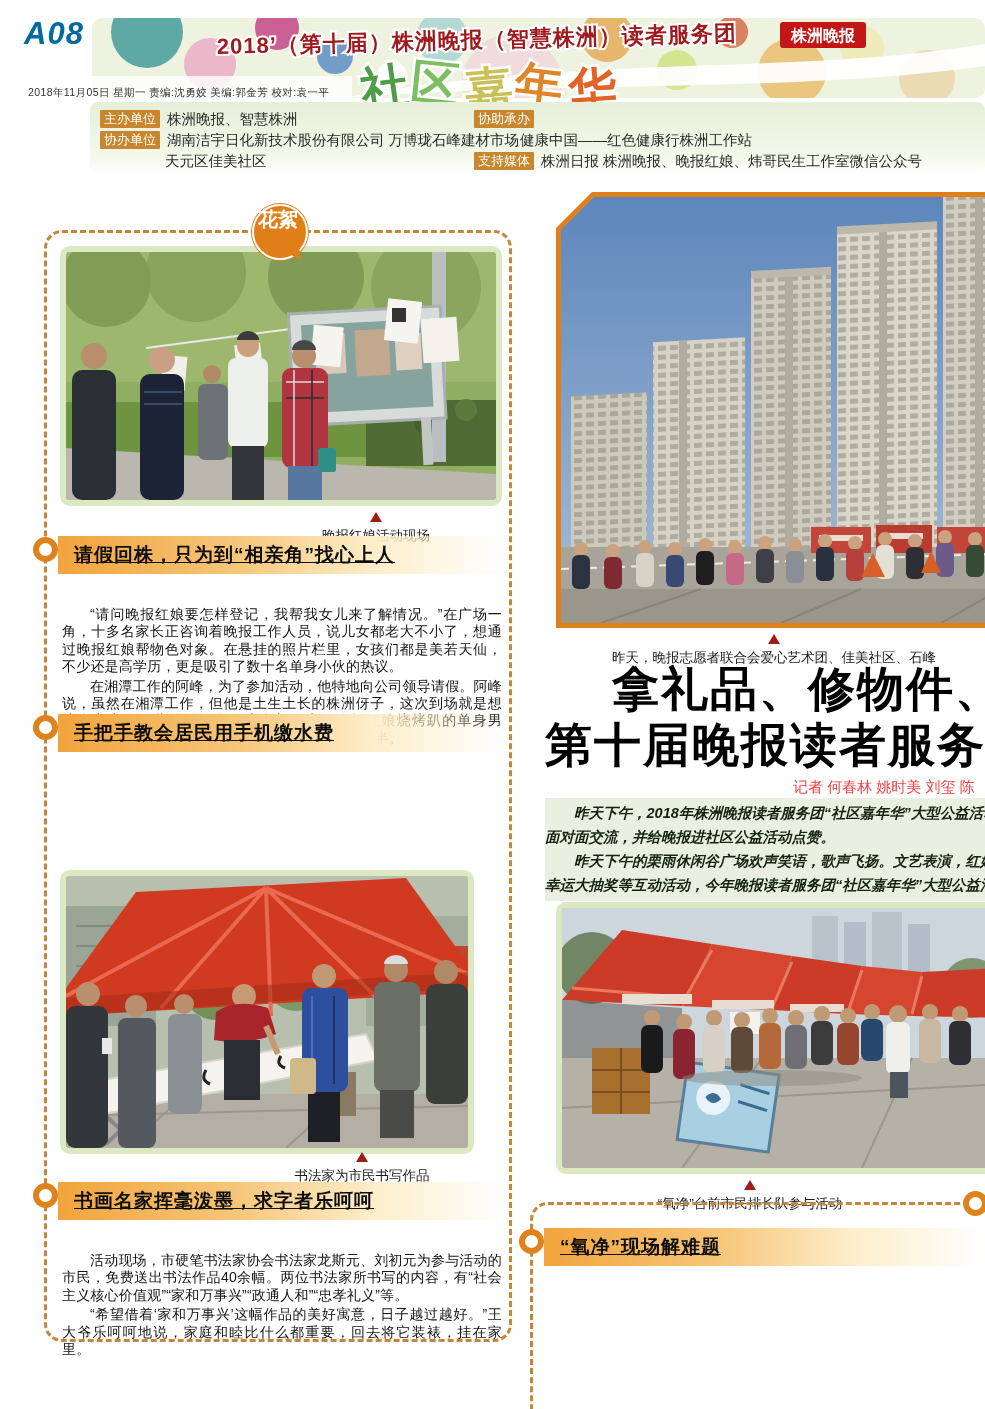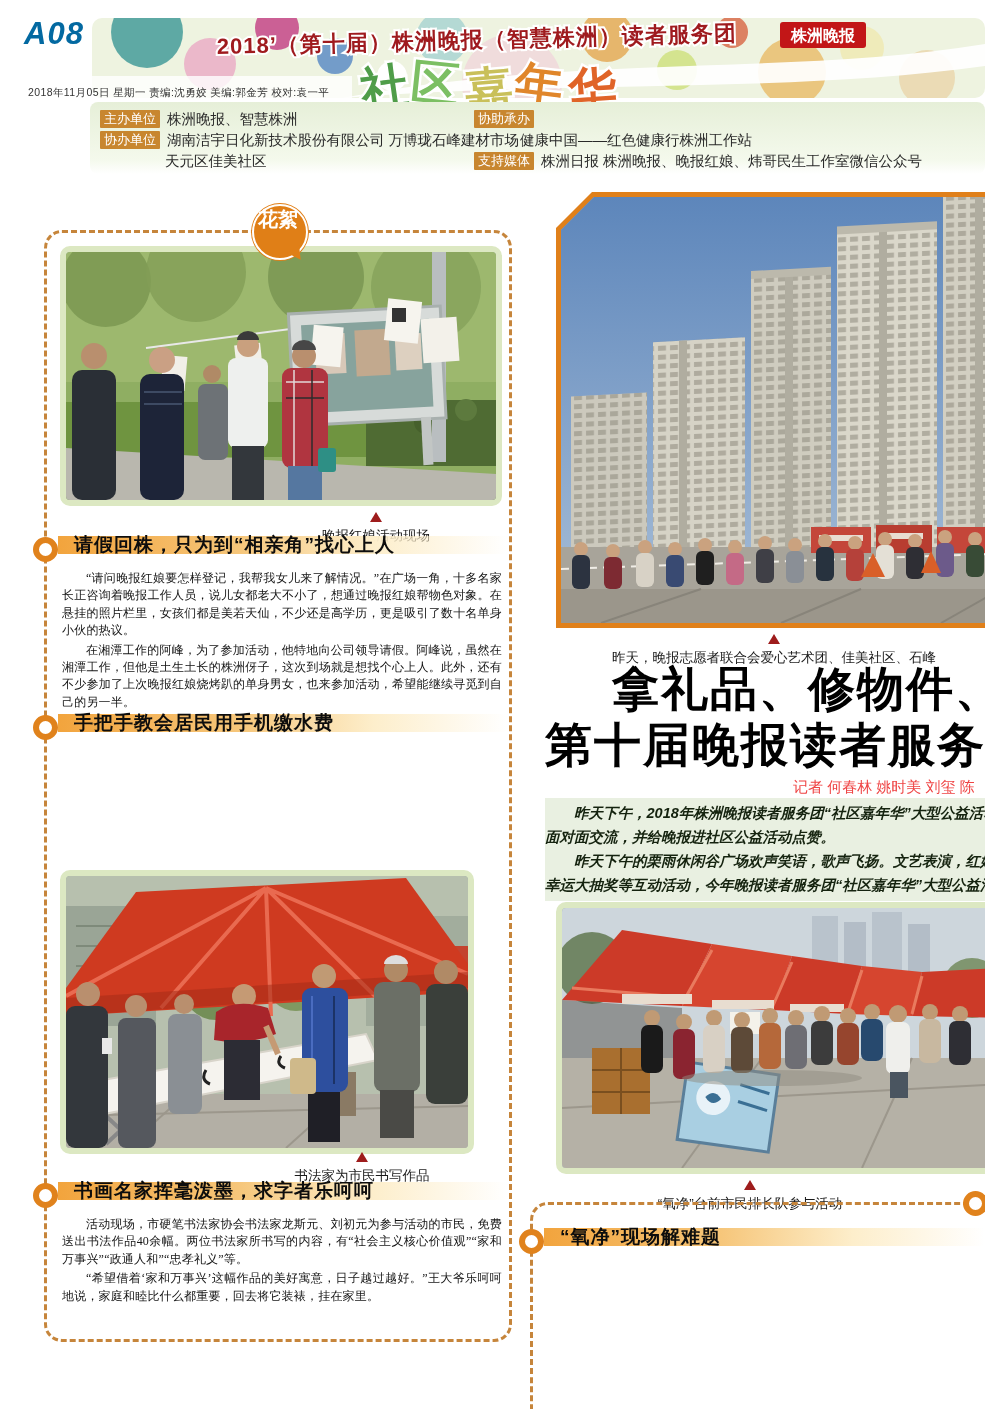--- a/index.html
+++ b/index.html
@@ -12,25 +12,25 @@
   #dateline{left:28px;top:86px;font-size:10.5px;color:#333;letter-spacing:.4px;}
   #orgband{left:90px;top:102px;width:895px;height:72px;border-radius:8px;
            background:linear-gradient(180deg,#e6efd8 0%,#f4f9ec 80%,rgba(244,249,236,0) 100%);}
   .orgrow{display:flex;align-items:flex-start;gap:7px;font-size:14.5px;color:#2a2a2a;}
   .orglabel{background:#c8862f;color:#fff;font-size:13px;line-height:18px;padding:0 4px;
             border-radius:1px;flex:0 0 auto;}
   
   .dashed-box{border:3px dashed #c6853b;border-radius:18px;}
   .ring{position:absolute;width:13px;height:13px;border:6px solid #e0821c;border-radius:50%;
         background:#fff;z-index:5;}
-  .hbar{position:absolute;height:18px;display:flex;align-items:center;
-        background:linear-gradient(90deg,#f2a43d 0%,#f6c67a 40%,#fdeecb 70%,rgba(253,238,203,0) 100%);}
+  .hbar{position:absolute;height:38px;display:flex;align-items:center;
+        background:linear-gradient(90deg,#f2a43d 0%,#f6c67a 40%,#fdeecb 70%,rgba(253,238,203,0) 100%);text-decoration:underline;}
   .hbar .htxt{font-weight:bold;font-size:19px;letter-spacing:1px;padding-left:16px;color:#0d0d0d;}
-  .body-text{font-family:Liberation Serif, serif;font-size:12px;line-height:17.4px;
-             text-align:justify;color:#141414;letter-spacing:.2px;overflow:hidden;}
+  .body-text{font-family:Liberation Sans, sans-serif;font-size:14px;line-height:17.4px;
+             text-align:justify;color:#141414;letter-spacing:.2px;overflow:hidden;margin-top:36px;}
   .body-text p{margin:0;text-indent:2em;}
   .body-text p + p{margin-top:2px;}
   
   .photo-green{border:6px solid #dce8c2;border-radius:10px;overflow:hidden;background:#9aa;}
   .caption{display:flex;align-items:center;gap:5px;font-size:13.5px;color:#1a1a1a;
            font-family:"Liberation Sans",sans-serif;flex-direction:column;}
   .tri{width:0;height:0;border-left:6px solid transparent;border-right:6px solid transparent;
        border-bottom:10px solid #9e1c1c;flex:0 0 auto;}
   
   #bigphoto-frame{left:556px;top:192px;width:470px;height:436px;background:#e0801a;

